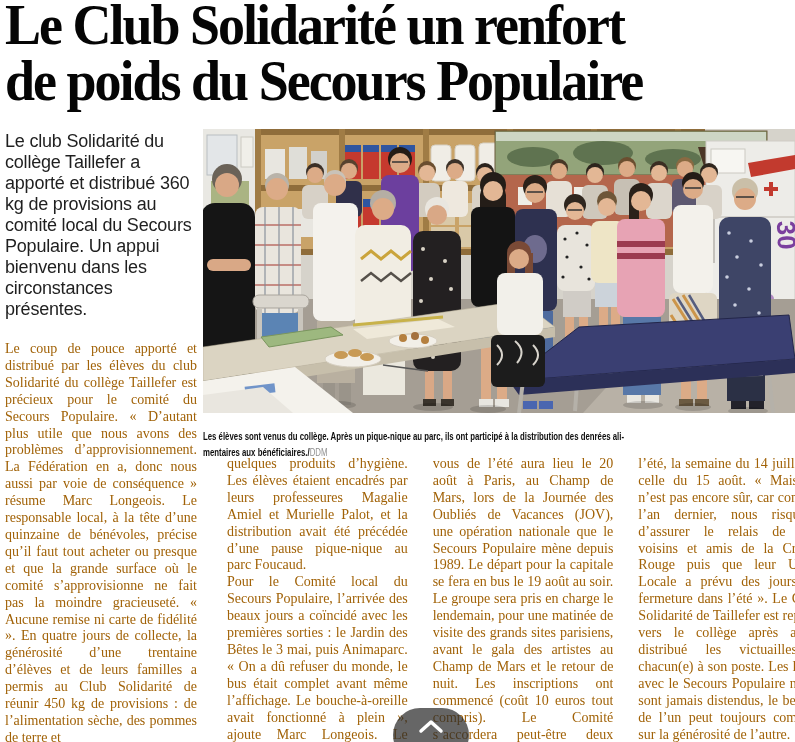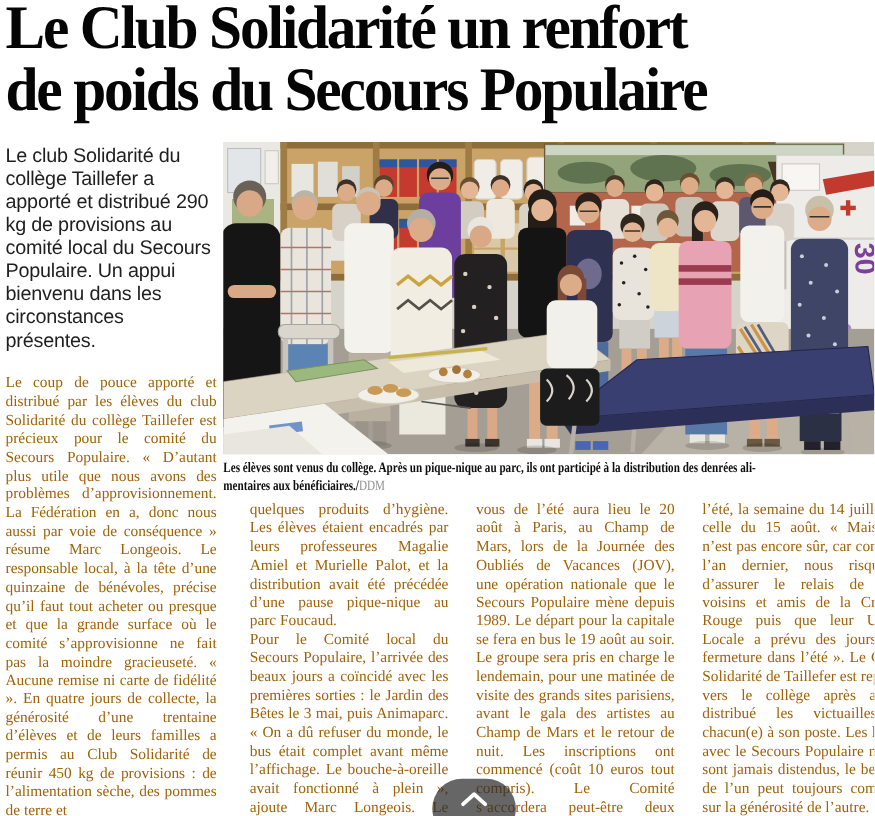--- a/index.html
+++ b/index.html
@@ -19,22 +19,22 @@
     position: absolute; left: 5px; top: 131px; width: 193px; margin: 0;
     font-family: "Liberation Sans", sans-serif; font-size: 18px; line-height: 21px;
     letter-spacing: -0.2px; color: #1f1f1f;
   }
   .col-body { font-size: 14px; line-height: 16.9px; text-align: justify; color: #a16207; }
   .col-body p { margin: 0; }
   .first-col { position: absolute; left: 5px; top: 341px; width: 192px; height: 401px; overflow: hidden; }
   .photo-block { position: absolute; left: 203px; top: 129px; width: 592px; }
   .photo-svg { display: block; width: 592px; height: 284px; }
   .caption {
-    margin-top: 4px; font-family: Liberation Serif, serif; font-weight: 700;
-    font-size: 13px; line-height: 15.5px; color: #0e0e0e;
+    margin-top: 16px; font-family: Liberation Sans, sans-serif; font-weight: 700;
+    font-size: 10px; line-height: 15.5px; color: #0e0e0e;
   }
   .caption .cap-line { white-space: nowrap; transform: scaleX(0.78); transform-origin: 0 50%; width: 758px; overflow: hidden; }
   .credit { color: #8f8f8f; font-weight: 400; }
   .credit-sep { color: #0e0e0e; font-weight: 700; }
   .cols {
     position: absolute; left: 203px; top: 456px; width: 592px; height: 286px;
     display: flex; gap: 25px; overflow: hidden; margin-left: 24px;
   }
   .col { width: 191px; overflow: hidden; }
   .byline { font-family: "Liberation Sans", sans-serif; font-weight: 700; font-size: 13.5px; margin: 2px 0 0 0; text-align: left; }
@@ -48,21 +48,21 @@
 </head>
 <body>
 
 <div class="page">
 
   <h1 class="headline">
     <span class="hl-line">Le Club Solidarité un renfort</span>
     <span class="hl-line">de poids du Secours Populaire</span>
   </h1>
 
-  <p class="standfirst">Le club Solidarité du collège Taillefer a apporté et distribué 290 kg de provisions au comité local du Secours Populaire. Un appui bienvenu dans les circonstances présentes.</p>
+  <p class="standfirst">Le club Solidarité du collège Taillefer a apporté et distribué 360 kg de provisions au comité local du Secours Populaire. Un appui bienvenu dans les circonstances présentes.</p>
 
   <div class="first-col col-body">
     <p>Le coup de pouce apporté et distribué par les élèves du club Solidarité du collège Taillefer est précieux pour le comité du Secours Populaire. « D’autant plus utile que nous avons des problèmes d’approvisionnement. La Fédération en a, donc nous aussi par voie de conséquence » résume Marc Longeois. Le responsable local, à la tête d’une quinzaine de bénévoles, précise qu’il faut tout acheter ou presque et que la grande surface où le comité s’approvisionne ne fait pas la moindre gracieuseté. « Aucune remise ni carte de fidélité ». En quatre jours de collecte, la générosité d’une trentaine d’élèves et de leurs familles a permis au Club Solidarité de réunir 450 kg de provisions : de l’alimentation sèche, des pommes de terre et</p>
   </div>
 
   <figure class="photo-block" style="margin:0;">
     <svg class="photo-svg" viewBox="0 0 592 284" xmlns="http://www.w3.org/2000/svg">
 
       <g>
         <rect x="0" y="0" width="592" height="284" fill="#d6d3cb"></rect>

